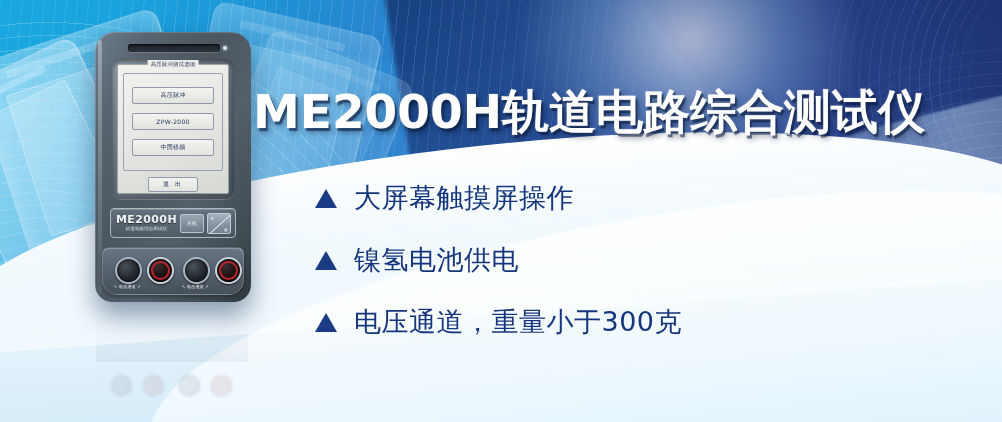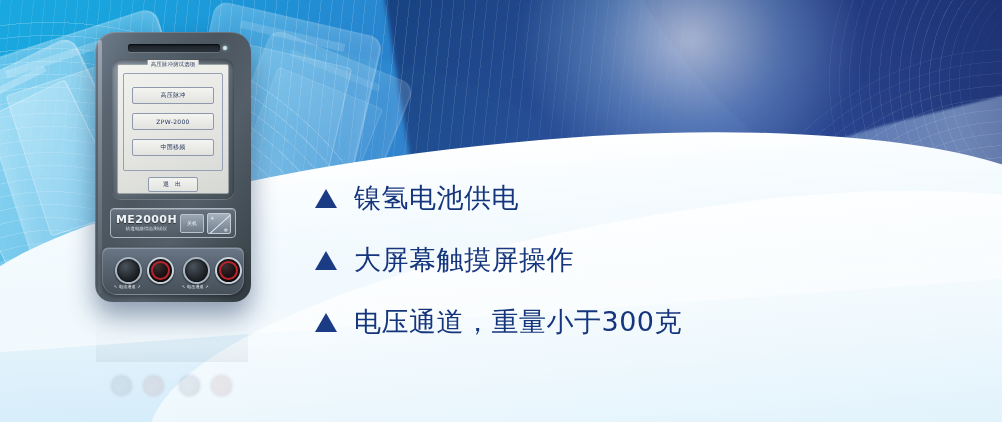--- a/index.html
+++ b/index.html
@@ -416,29 +416,30 @@
     <div class="dev-jackbar">
       <div class="jack" id="jack-0"></div>
       <div class="jack red" id="jack-1"></div>
       <div class="jack" id="jack-2"></div>
       <div class="jack red" id="jack-3"></div>
       <div class="jack-caption" id="jcap-0">↖ 电流通道 ↗</div>
       <div class="jack-caption" id="jcap-1">↖ 电压通道 ↗</div>
     </div>
   </div>
 
+  <div id="headline">ME2000H轨道电路综合测试仪</div>
 
   <div id="bullets">
     <div class="bullet">
       <div class="bullet-tri"></div>
-      <div class="bullet-text">镍氢电池供电</div>
+      <div class="bullet-text">大屏幕触摸屏操作</div>
     </div>
     <div class="bullet">
       <div class="bullet-tri"></div>
-      <div class="bullet-text">大屏幕触摸屏操作</div>
+      <div class="bullet-text">镍氢电池供电</div>
     </div>
     <div class="bullet">
       <div class="bullet-tri"></div>
       <div class="bullet-text">电压通道，重量小于300克</div>
     </div>
   </div>
 
 </div>
 
 </body></html>

